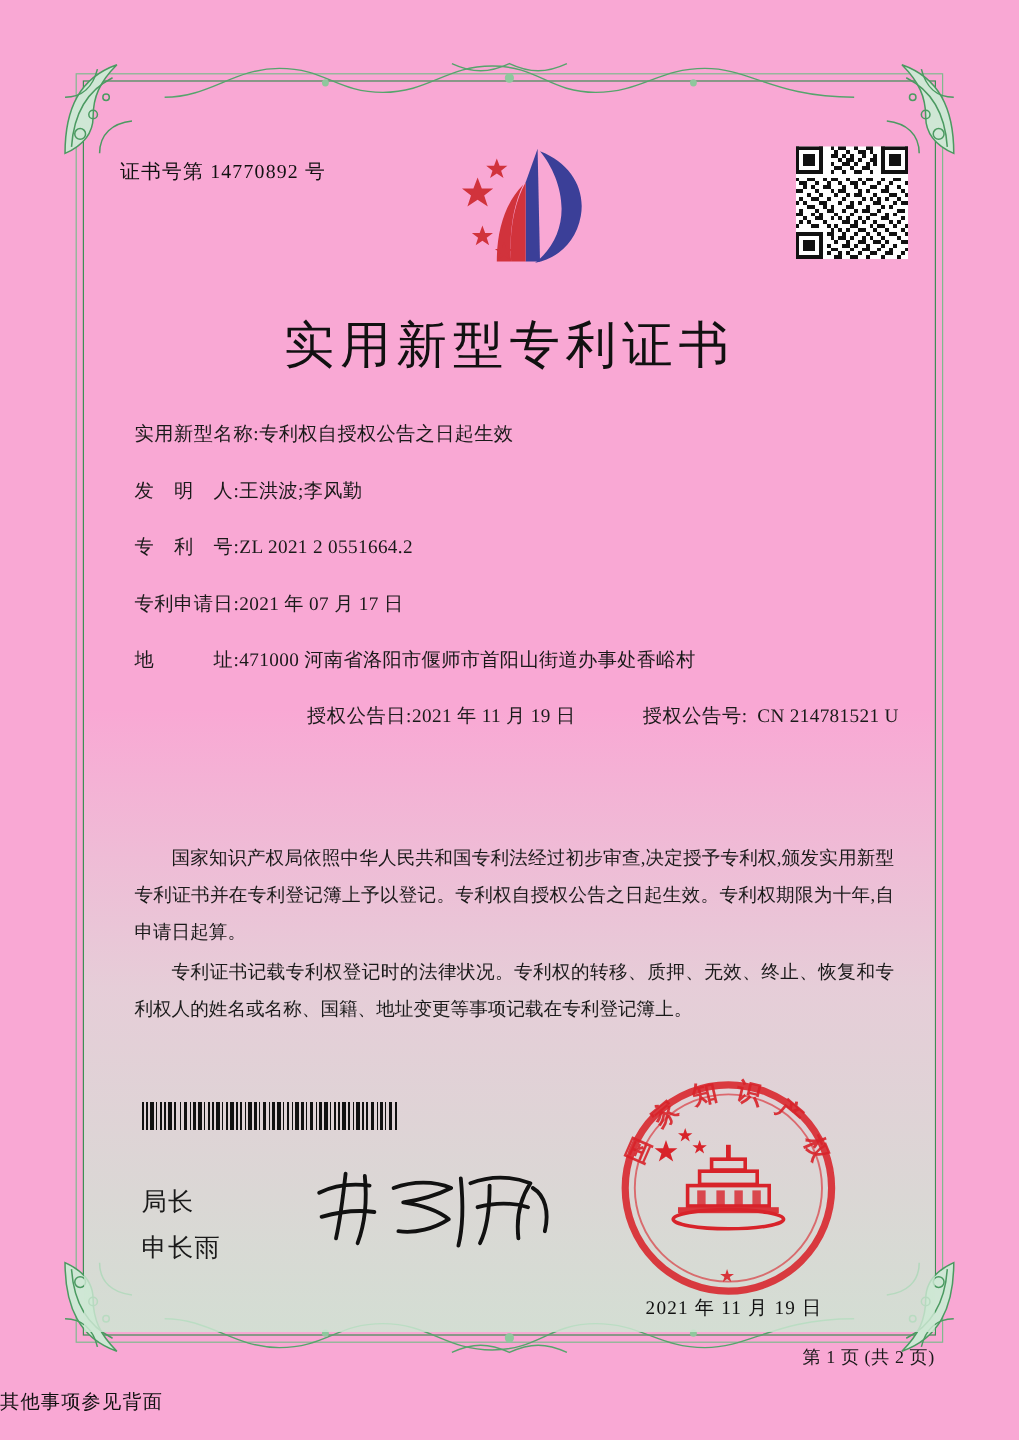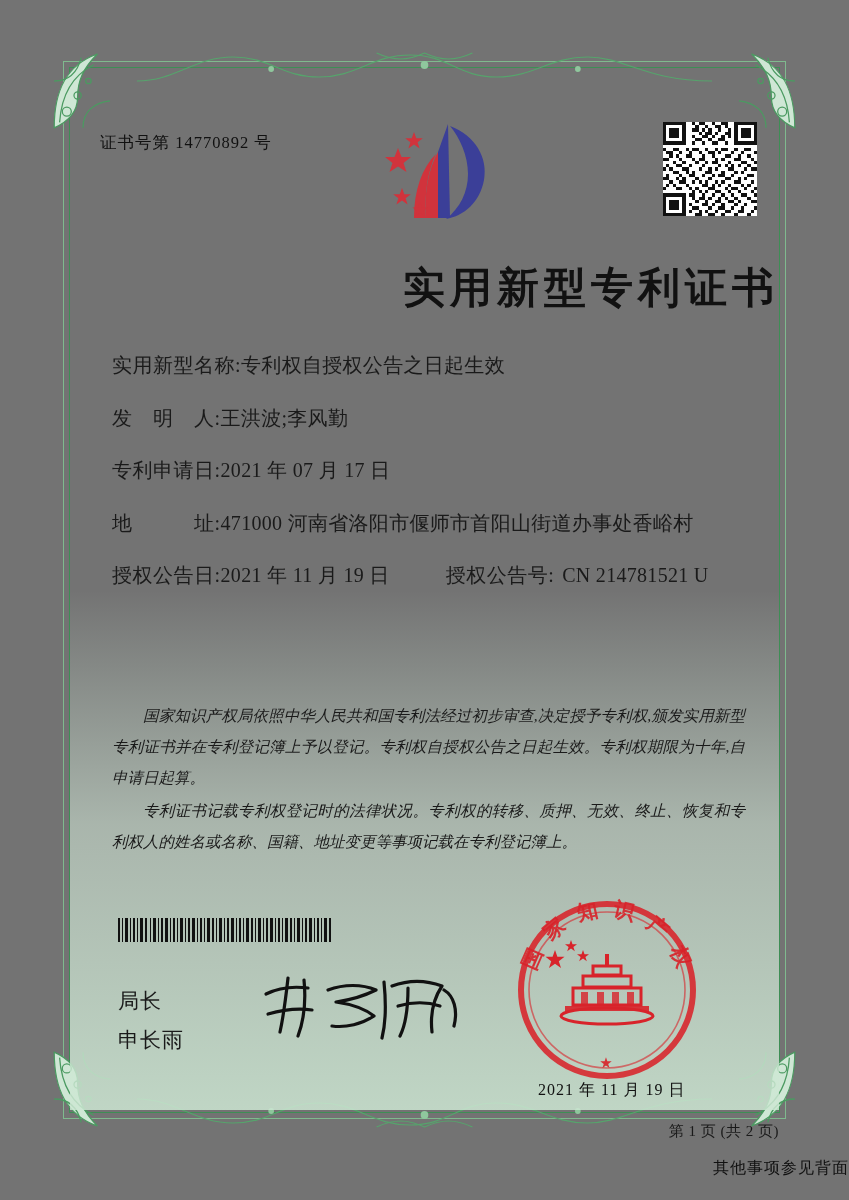--- a/index.html
+++ b/index.html
@@ -12,21 +12,21 @@
     height: 1200px;
     font-family: "Liberation Serif", "DejaVu Serif", serif;
     color: #1a1a1a;
     position: relative;
     overflow: hidden;
   }
 
   .page {
     position: absolute;
     inset: 0;
-    background: #737373;
+    background: #f9a8d4;
   }
 
   
   .ornament-frame {
     position: absolute;
     left: 47px;
     top: 45px;
     width: 755px;
     height: 1090px;
   }
@@ -108,41 +108,42 @@
     top: 52px;
     width: 94px;
     height: 94px;
   }
 
   .title {
     position: absolute;
     left: 0;
     right: 0;
     top: 190px;
-    text-align: right;
+    text-align: center;
     font-size: 42px;
-    font-weight: bold;
+    font-weight: normal;
     letter-spacing: 5px;
     font-family: "DejaVu Sans", "Liberation Sans", sans-serif;
     color: #111;
   }
 
   
   .fields {
     position: absolute;
     left: 42px;
     right: 30px;
     top: 282px;
   }
   .field-row {
     display: flex;
     align-items: baseline;
     margin-bottom: 25.5px;
-    font-size: 20px;
+    font-size: 16px;
     line-height: 1.35;
+    justify-content: flex-end;
   }
   .field-label {
     flex: 0 0 auto;
     white-space: nowrap;
     letter-spacing: 0.5px;
   }
   .field-value {
     flex: 1 1 auto;
     letter-spacing: 0.3px;
   }
@@ -155,21 +156,20 @@
     left: 42px;
     right: 34px;
     top: 630px;
     font-size: 15.5px;
     line-height: 2.0;
     text-align: justify;
   }
   .paras p {
     margin: 0 0 2px 0;
     text-indent: 2em;
-    font-style: italic;
   }
 
   
   .barcode {
     position: absolute;
     left: 48px;
     top: 848px;
     width: 215px;
     height: 24px;
   }
@@ -214,21 +214,21 @@
     left: 0; right: 0;
     top: 1052px;
     text-align: right;
     font-size: 15px;
     letter-spacing: 0.5px;
   }
   .back-note {
     position: absolute;
     left: 0; right: 0;
     top: 1158px;
-    text-align: right;
+    text-align: left;
     font-size: 16px;
     letter-spacing: 1px;
     color: #111;
   }
 </style>
 </head>
 <body>
 
 <div class="page">
 
@@ -539,20 +539,24 @@
     <div class="fields">
       <div class="field-row">
         <span class="field-label">实用新型名称:</span>
         <span class="field-value">专利权自授权公告之日起生效</span>
       </div>
       <div class="field-row">
         <span class="field-label">发　明　人:</span>
         <span class="field-value">王洪波;李风勤</span>
       </div>
       <div class="field-row">
+        <span class="field-label">专　利　号:</span>
+        <span class="field-value">ZL 2021 2 0551664.2</span>
+      </div>
+      <div class="field-row">
         <span class="field-label">专利申请日:</span>
         <span class="field-value">2021 年 07 月 17 日</span>
       </div>
       <div class="field-row">
         <span class="field-label">地　　　址:</span>
         <span class="field-value">471000 河南省洛阳市偃师市首阳山街道办事处香峪村</span>
       </div>
       <div class="field-row dual">
         <span class="field-label">授权公告日:</span>
         <span class="field-value">2021 年 11 月 19 日</span>

